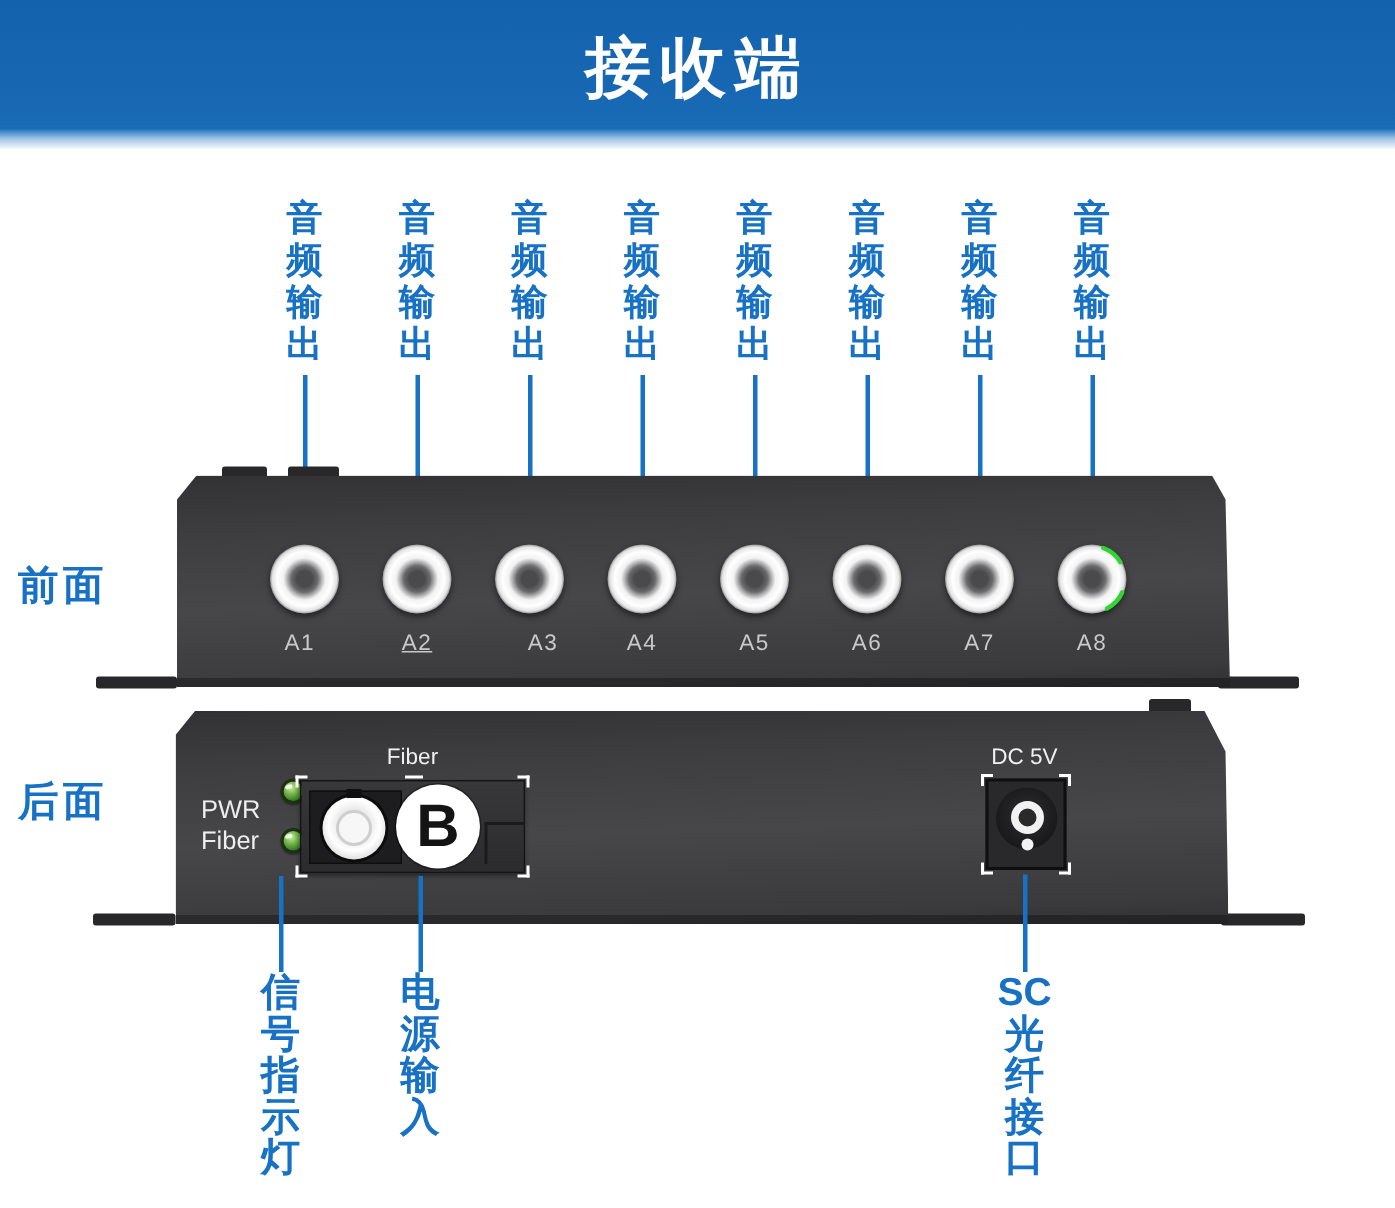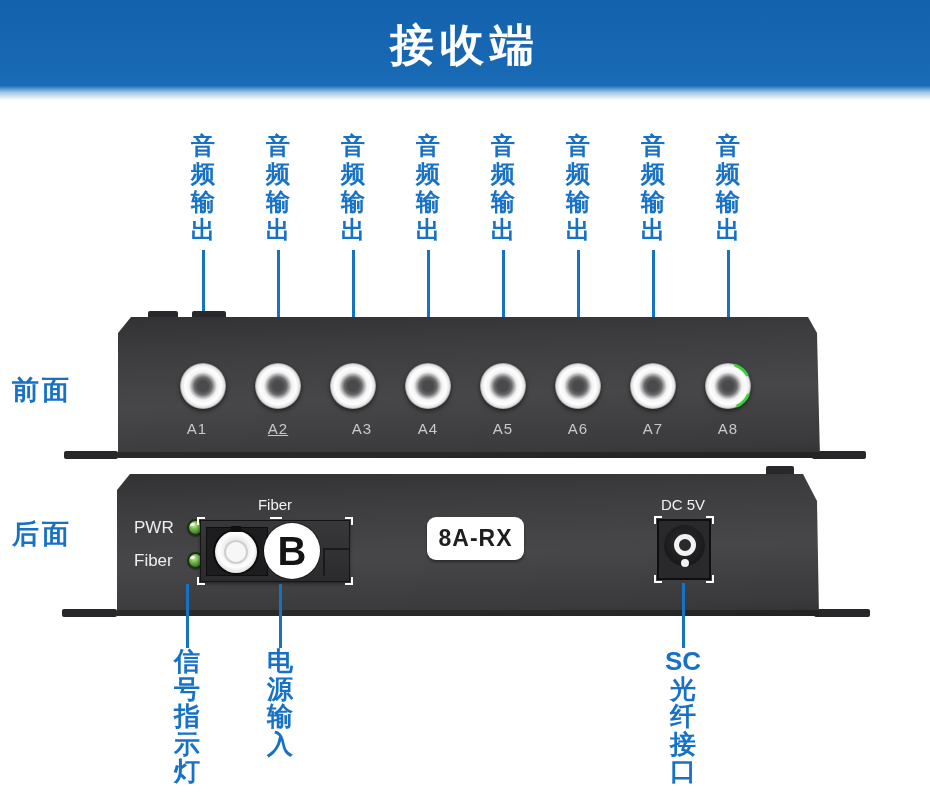--- a/index.html
+++ b/index.html
@@ -159,21 +159,21 @@
   <div class="side-label" style="top:516px;">后面</div>
 
   <div class="bump" style="left:148px;top:311px;width:30px;height:8px;"></div>
   <div class="bump" style="left:192px;top:311px;width:34px;height:8px;"></div>
   <div class="flange" style="left:64px;top:451px;width:54px;height:8px;"></div>
   <div class="flange" style="left:812px;top:451px;width:54px;height:8px;"></div>
 
   <div class="panel" id="front-panel">
     <div id="jacks">
         <div class="jack" style="left: 62px;"></div>
-        <div class="port-label" style="left: 56px;">A1</div>
+        <div class="port-label" style="left: 46px; text-align: right;">A1</div>
         <div class="jack" style="left: 137px;"></div>
         <div class="port-label" style="left: 137px; text-decoration: underline;">A2</div>
         <div class="jack" style="left: 212px;"></div>
         <div class="port-label" style="left: 221px;">A3</div>
         <div class="jack" style="left: 287px;"></div>
         <div class="port-label" style="left: 287px;">A4</div>
         <div class="jack" style="left: 362px;"></div>
         <div class="port-label" style="left: 362px;">A5</div>
         <div class="jack" style="left: 437px;"></div>
         <div class="port-label" style="left: 437px;">A6</div>
@@ -188,21 +188,21 @@
       </div>
     <div class="panel-btm"></div>
   </div>
 
   <div class="bump" style="left:766px;top:466px;width:28px;height:10px;"></div>
   <div class="flange" style="left:62px;top:609px;width:55px;height:8px;"></div>
   <div class="flange" style="left:814px;top:609px;width:56px;height:8px;"></div>
 
   <div class="panel" id="rear-panel">
     <div id="led-rows">
-        <div class="led-label" style="left: 17px; top: 44px;">PWR</div>
+        <div class="led-label" style="left: 17px; top: 56px;">PWR</div>
         <div class="led" style="left: 70px; top: 45px;"></div>
         <div class="led-label" style="left: 17px; top: 77px;">Fiber</div>
         <div class="led" style="left: 70px; top: 78px;"></div>
       </div>
 
     <div class="cap" style="left:83px;top:22px;width:150px;">Fiber</div>
 
     <div id="fiber-module">
       <div class="dark-block"></div>
       <div id="sc-circle"></div>
@@ -210,21 +210,20 @@
       <div id="b-circle">B</div>
       <div class="groove-v"></div>
       <div class="groove-h"></div>
       <div class="tick tl" style="left:-4px;top:-4px;"></div>
       <div class="tick tr" style="left:144px;top:-4px;"></div>
       <div class="tick bl" style="left:-4px;top:56px;"></div>
       <div class="tick br" style="left:144px;top:56px;"></div>
       <div class="tick tm" style="left:69px;top:-4px;"></div>
     </div>
 
-    <div id="model-plate">8A-RX</div>
 
     <div class="cap" style="left:528px;top:22px;width:76px;">DC 5V</div>
 
     <div id="dc-square">
       <div class="dc-hole"></div>
       <div class="dc-ring"></div>
       <div class="dc-dot"></div>
       <div class="tick tl" style="left:-5px;top:-5px;"></div>
       <div class="tick tr" style="left:47px;top:-5px;"></div>
       <div class="tick bl" style="left:-5px;top:54px;"></div>

